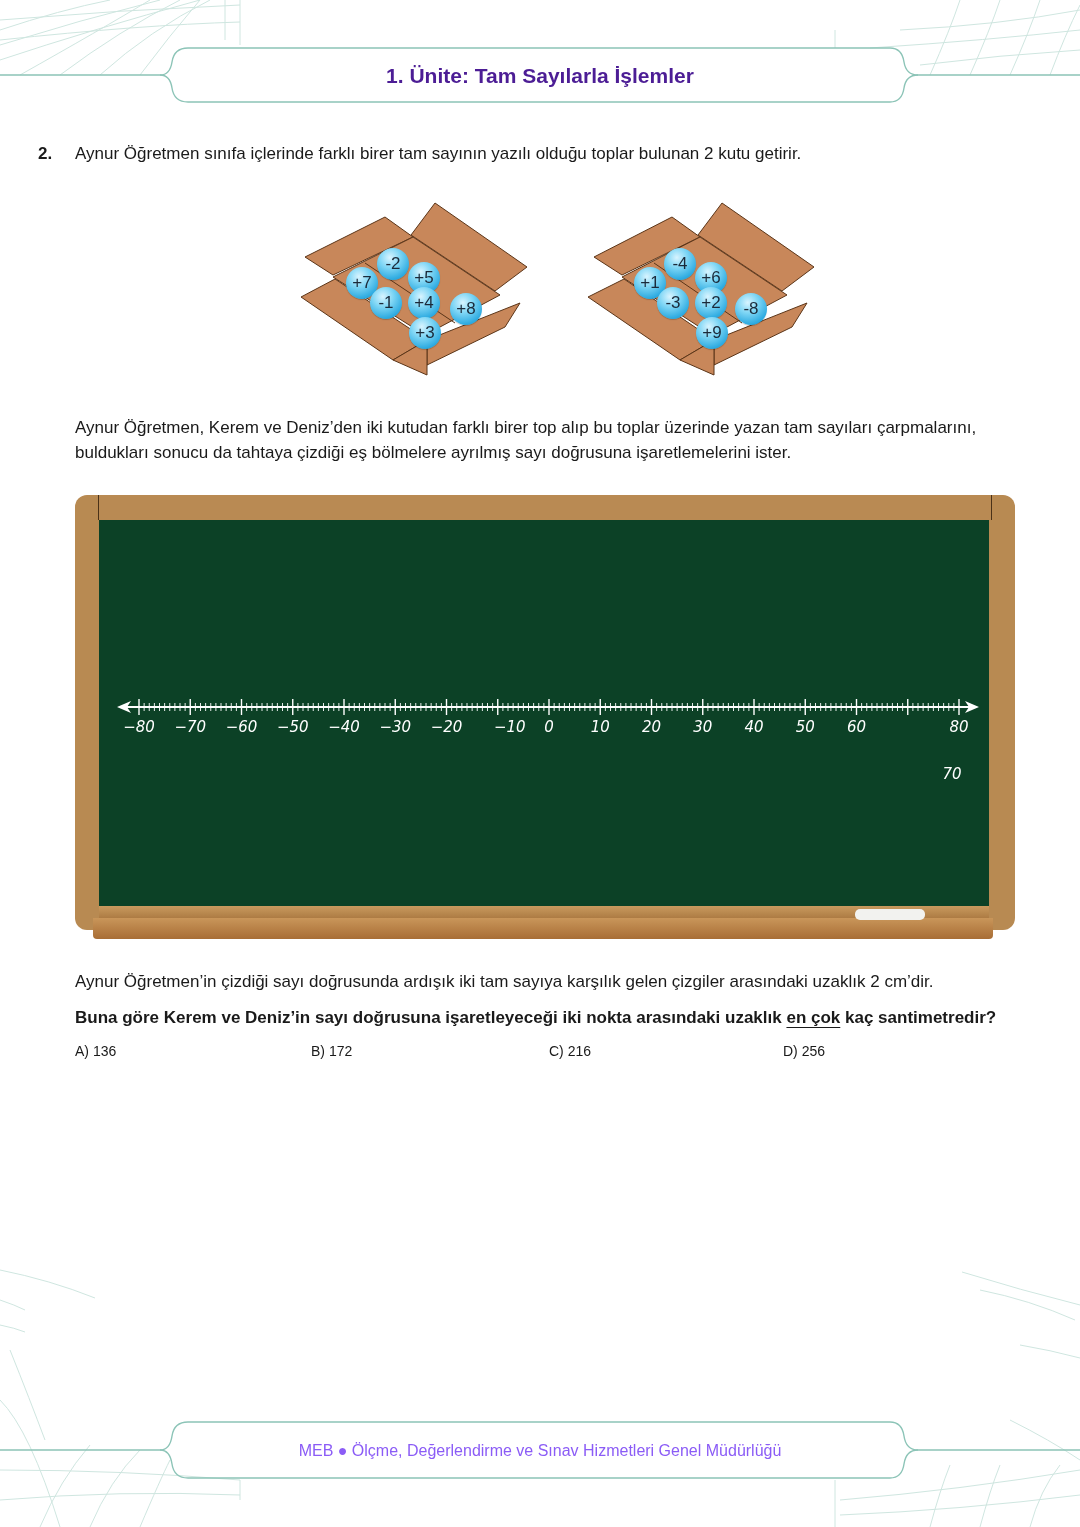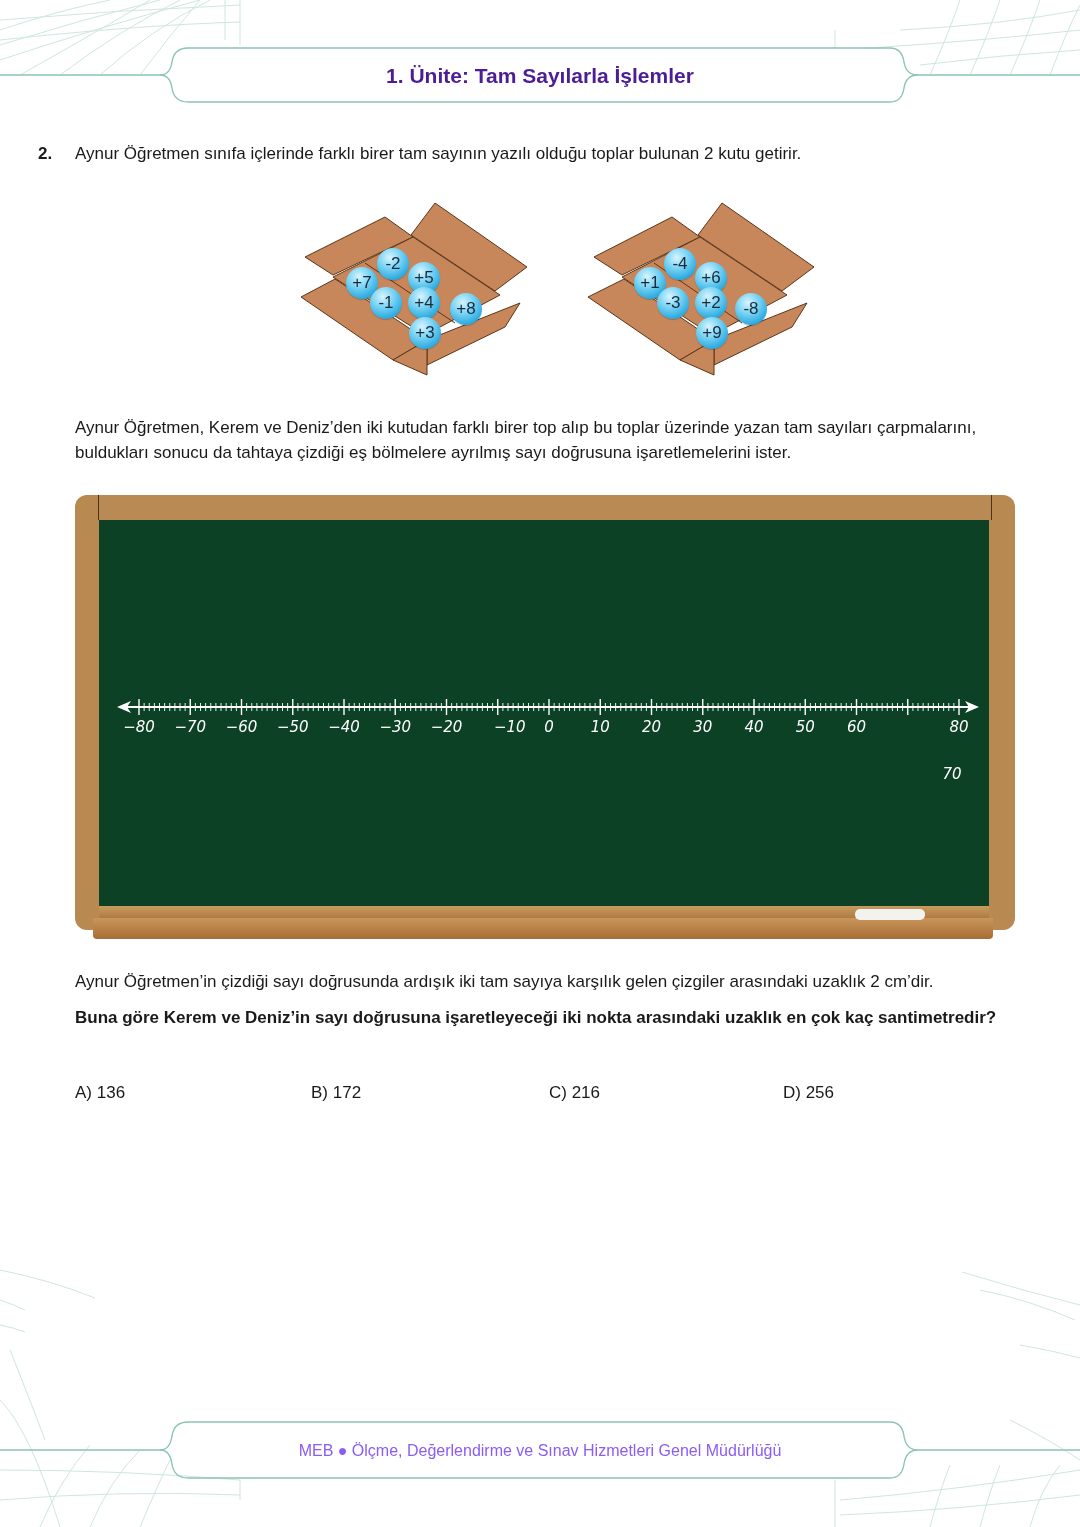--- a/index.html
+++ b/index.html
@@ -9,22 +9,22 @@
   .deco{position:absolute;left:0;top:0;width:1080px;height:1527px;pointer-events:none;}
   .banner-title{position:absolute;left:170px;top:50px;width:740px;height:52px;
        display:flex;align-items:center;justify-content:center;
        font-weight:bold;font-size:21px;color:#4c1d95;}
   .footer-text{position:absolute;left:170px;top:1425px;width:740px;height:52px;
        display:flex;align-items:center;justify-content:center;
        font-size:16px;color:#8b5cf6;}
   .qnum{position:absolute;left:38px;top:144px;font-weight:bold;font-size:17px;}
   .text{position:absolute;left:75px;font-size:17px;line-height:26px;white-space:nowrap;}
   .bold{font-weight:bold;}
-  .underline{text-underline-offset:4px;}
-  .opt{position:absolute;top:1043px;font-size:17px;margin-top:40px;}
+  .underline{text-decoration:underline;text-underline-offset:4px;}
+  .opt{position:absolute;top:1043px;font-size:14px;}
   
   .ball{position:absolute;width:32px;height:32px;border-radius:50%;
         background:radial-gradient(circle at 40% 30%,#d8f4ff 0%,#7fd6f5 35%,#2aa9e0 75%,#1a8fc8 100%);
         display:flex;align-items:center;justify-content:center;
         font-size:17px;color:#1b2a3a;box-shadow:0 1px 1px rgba(0,0,0,0.2);}
   
   .board-frame{position:absolute;left:75px;top:495px;width:940px;height:435px;
         background:#b88a52;border-radius:12px;}
   .board-top{position:absolute;left:98px;top:495px;width:892px;height:25px;background:#b98a53;
         border-left:1px solid #4a3218;border-right:1px solid #4a3218;}

